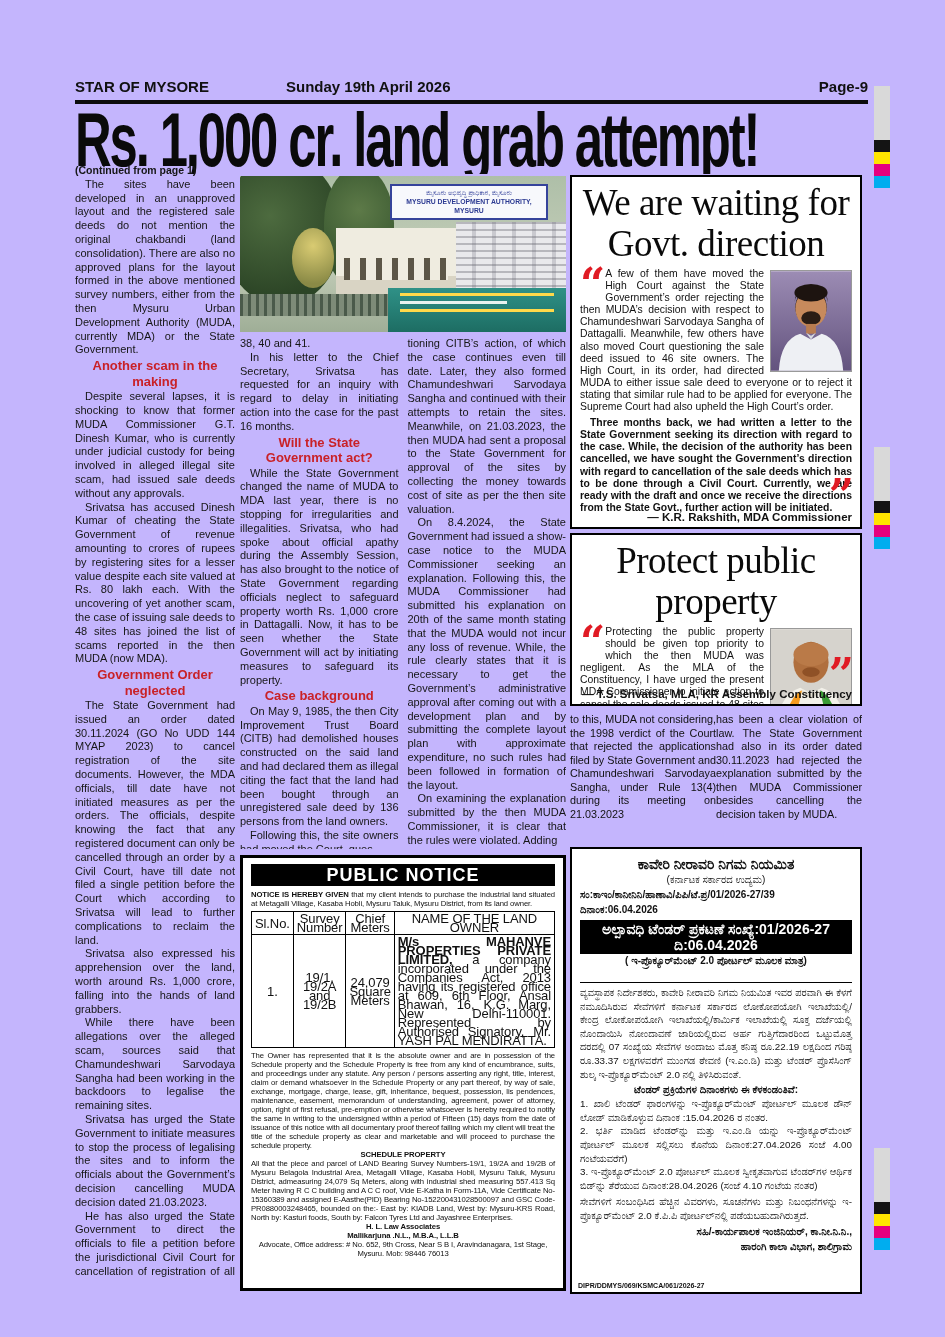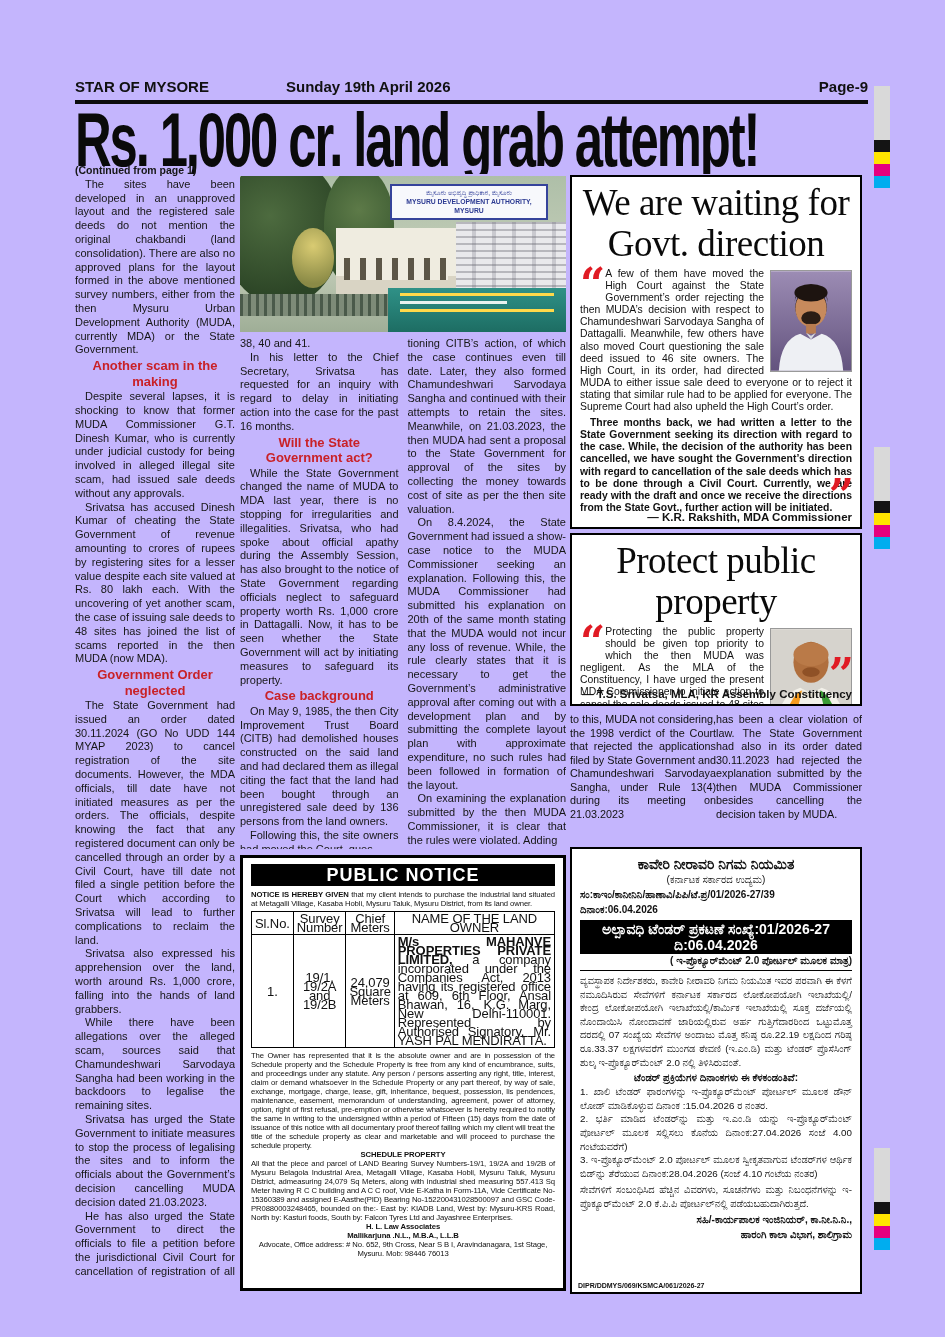--- a/index.html
+++ b/index.html
@@ -94,22 +94,22 @@
   .tailcols > div { flex:1; font-size:10.8px; line-height:13.5px; text-align:justify; }
 
   
   .knbox { position:relative; margin-top:6px; width:292px; height:447px; border:2.5px solid #000;
            padding:6px 8px; overflow:hidden; background:#fff; }
   .kn-title { text-align:center; font-weight:bold; font-size:14px; line-height:18px; }
   .kn-sub { text-align:center; font-size:10px; line-height:14px; }
   .kn-ref { font-weight:bold; font-size:10px; line-height:15px; }
   .kn-bar { background:#000; color:#fff; font-weight:bold; text-align:center; font-size:14px;
             line-height:16px; margin-top:3px; padding:1px 2px; }
-  .kn-portal { text-align:right; font-weight:bold; font-size:10px; line-height:14px;
-               border-bottom:1.5px solid #000; padding-bottom:2px; }
+  .kn-portal { text-align:center; font-weight:bold; font-size:10px; line-height:14px;
+               border-bottom:1.5px solid #000; padding-bottom:14px; }
   .kn-body { margin-top:3px; font-size:9.8px; line-height:13.6px; text-align:justify; }
   .kn-subhead { text-align:center; font-weight:bold; font-size:10px; line-height:14px; margin-top:2px; }
   .kn-item { font-size:9.8px; line-height:13.6px; text-align:justify; }
   .kn-sign { text-align:right; font-weight:bold; font-size:10px; line-height:13px; margin-top:2px; }
   .kn-footer { position:absolute; left:6px; bottom:3px; font-weight:bold; font-size:7px; }
 
   
   .calgroup { position:absolute; left:874px; width:16px; }
   .calgroup .g { height:54px; background:#d9d9d9; }
   .calgroup .k { height:12px; background:#141414; }

